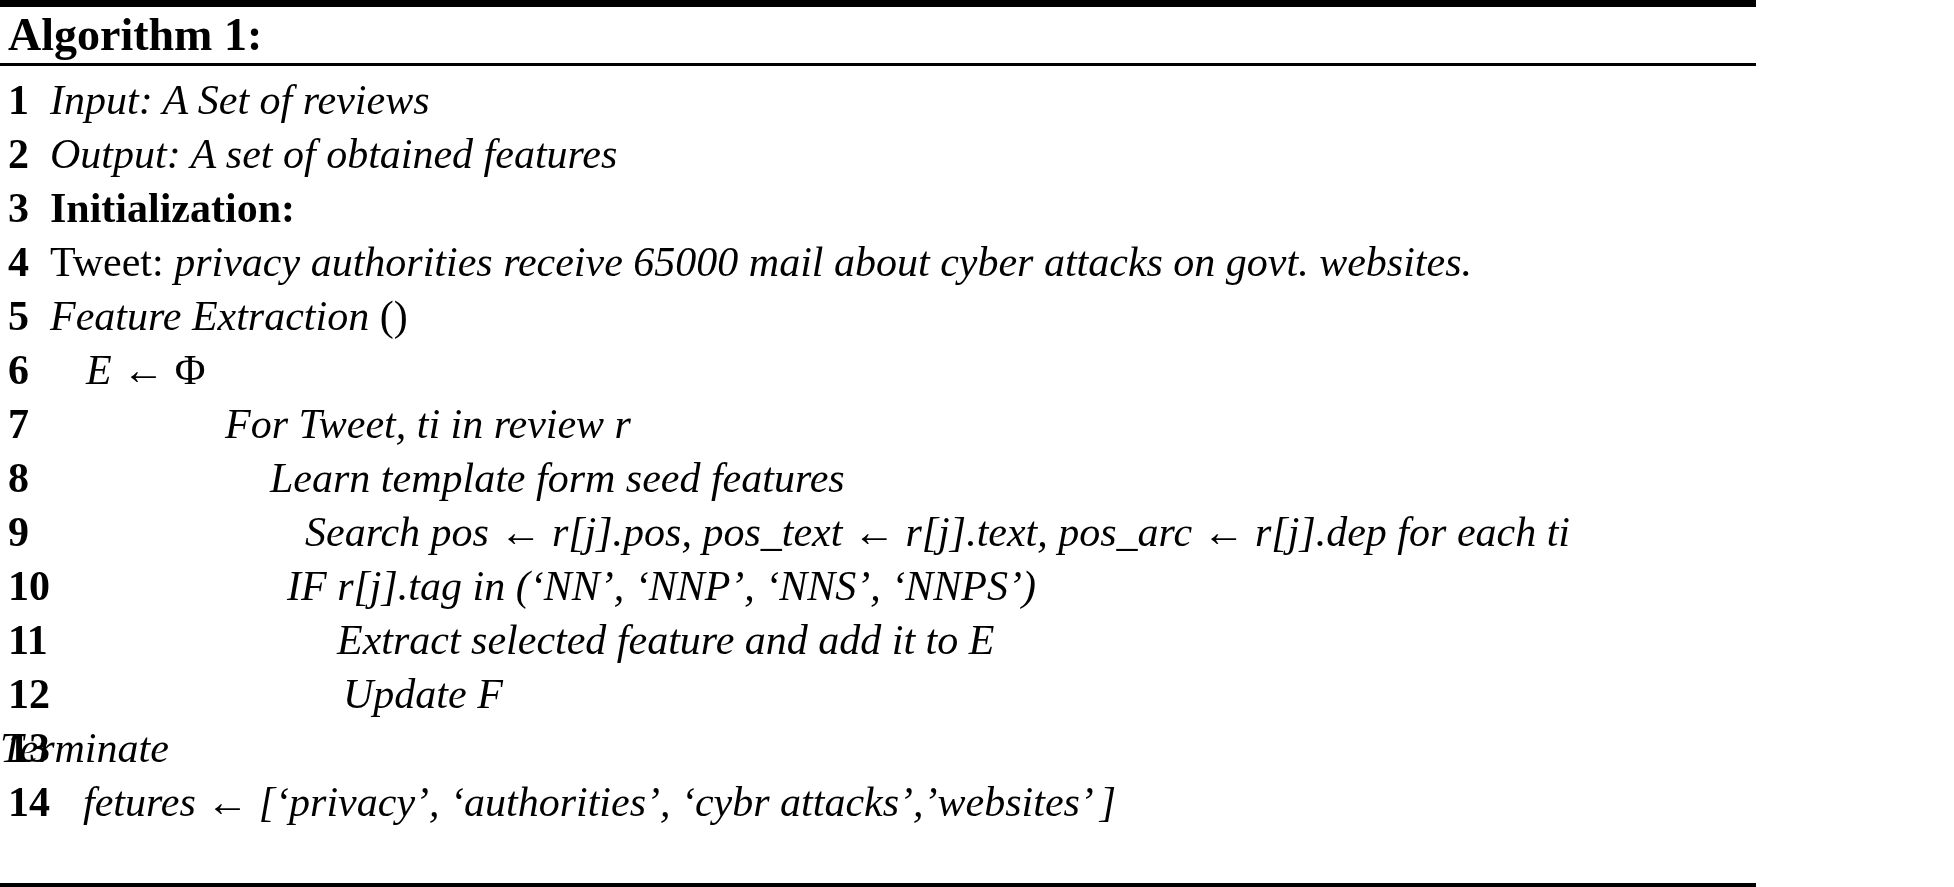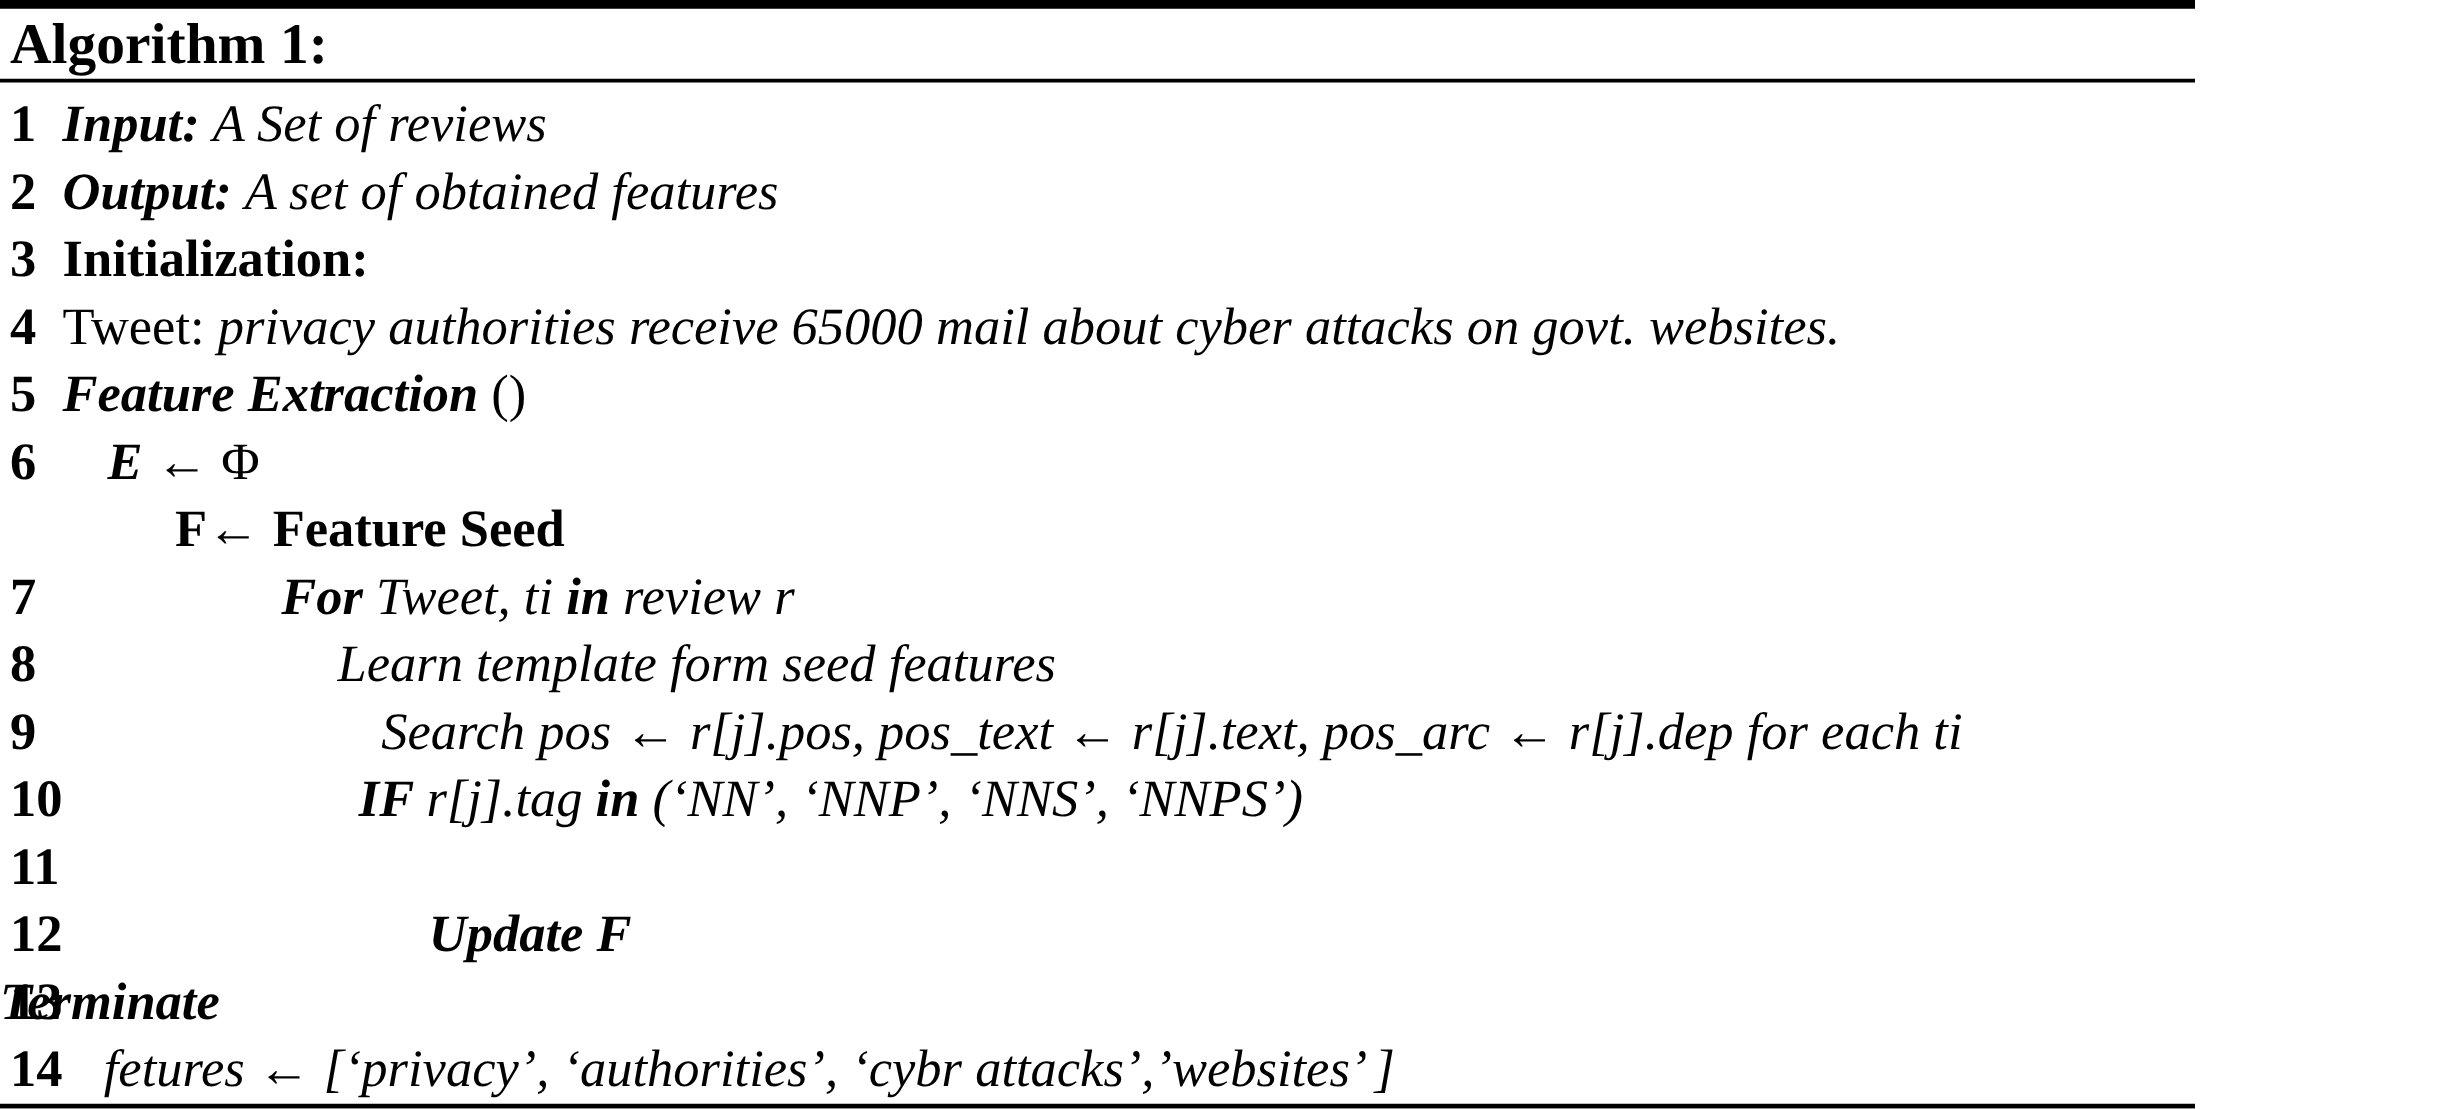--- a/index.html
+++ b/index.html
@@ -26,21 +26,21 @@
     height:54px;position:relative;
     font-size:42px;line-height:54px;white-space:nowrap;
   }
   .num{
     position:absolute;left:8px;top:0;
     font-weight:bold;font-size:42px;
   }
   .txt{display:block;}
   .b{font-weight:bold;}
   .i{font-style:italic;}
-  .bi{font-weight:bold;font-style:italic;}
+  .bi{font-weight:normal;font-style:italic;}
   .r{font-weight:normal;font-style:normal;}
 </style>
 </head>
 <body>
 
 <div class="page">
   <div class="algo">
 
     <div class="algo-header">
       <span class="b">Algorithm 1:</span>
@@ -83,26 +83,20 @@
         </span>
       </div>
 
       <div class="row">
         <span class="num">6</span>
         <span class="txt" style="margin-left:86px">
           <span class="bi">E</span><span class="r"> ← Φ</span>
         </span>
       </div>
 
-      <div class="row">
-        <span class="num"></span>
-        <span class="txt" style="margin-left:140px">
-          <span class="b">F</span><span class="r">← </span><span class="b">Feature Seed</span>
-        </span>
-      </div>
 
       <div class="row">
         <span class="num">7</span>
         <span class="txt" style="margin-left:225px">
           <span class="bi">For </span><span class="i">Tweet, ti </span><span class="bi">in </span><span class="i">review r</span>
         </span>
       </div>
 
       <div class="row">
         <span class="num">8</span>
@@ -120,20 +114,23 @@
 
       <div class="row">
         <span class="num">10</span>
         <span class="txt" style="margin-left:287px">
           <span class="bi">IF </span><span class="i">r[j].tag </span><span class="bi">in </span><span class="i">(‘NN’, ‘NNP’, ‘NNS’, ‘NNPS’)</span>
         </span>
       </div>
 
       <div class="row">
         <span class="num">11</span>
+        <span class="txt" style="margin-left:337px">
+          <span class="i">Extract selected feature and add it to E</span>
+        </span>
       </div>
 
       <div class="row">
         <span class="num">12</span>
         <span class="txt" style="margin-left:343px">
           <span class="bi">Update F</span>
         </span>
       </div>
 
       <div class="row">

